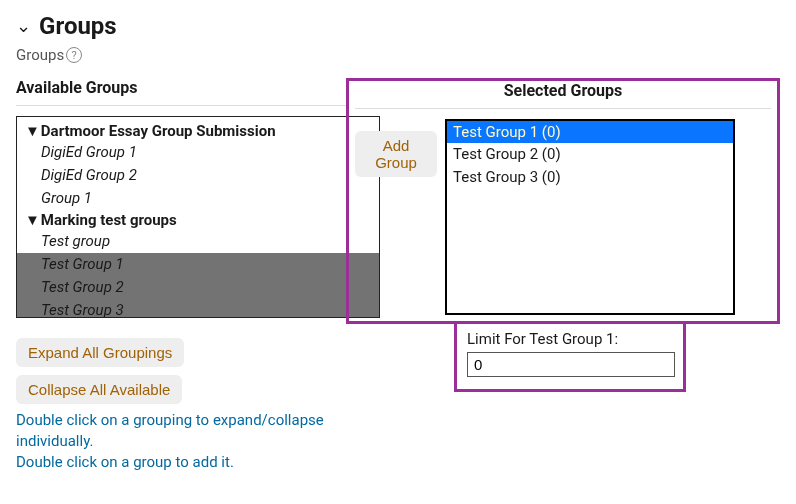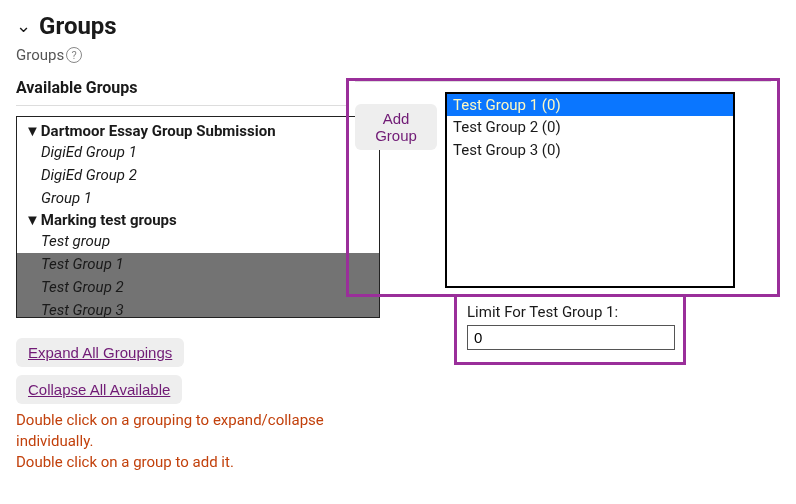--- a/index.html
+++ b/index.html
@@ -93,31 +93,31 @@
   .group-item.sel {
     background: #737373;
   }
   .btn {
     display: inline-block;
     background: #eee;
     border: none;
     border-radius: 6px;
     padding: 6px 12px;
     font-size: 15px;
-    color: #701a75;
+    color: #a16207;
     cursor: pointer;
     margin: 6px 0 0 0;
     text-align: center;
   }
   .btn-stack .btn { display:block; width: 82px; }
   .left-buttons { margin-top: 12px; }
-  .left-buttons .btn { margin-top: 8px; text-decoration: underline; }
+  .left-buttons .btn { margin-top: 8px; }
   .hint {
     font-size: 15px;
-    color: #c2410c;
+    color: #0369a1;
     margin-top: 6px;
     line-height: 1.4;
   }
   .btn-stack { padding-top: 6px; }
   .selected-list {
     border: 2px solid #000;
     width: 290px;
     height: 196px;
     overflow: auto;
     font-size: 15px;
@@ -187,20 +187,21 @@
       <button class="btn">Expand All Groupings</button><br>
       <button class="btn">Collapse All Available</button>
     </div>
 
     <div class="hint">Double click on a grouping to expand/collapse individually.</div>
     <div class="hint" style="margin-top:0">Double click on a group to add it.</div>
   </div>
 
   <div class="col-right right-wrap">
       <div style="border: 3px solid rgb(154, 47, 154); position: relative; padding: 0px 6px 6px;">
+        <div class="col-heading right">Selected Groups</div>
         <div class="hr"></div>
         <div style="display: flex; align-items: flex-start; gap: 8px;">
           <div class="btn-stack">
             <button class="btn">Add Group</button>
           </div>
           <div class="selected-list">
             <div class="sel-item active">Test Group 1 (0)</div>
             <div class="sel-item">Test Group 2 (0)</div>
             <div class="sel-item">Test Group 3 (0)</div>
           </div>

